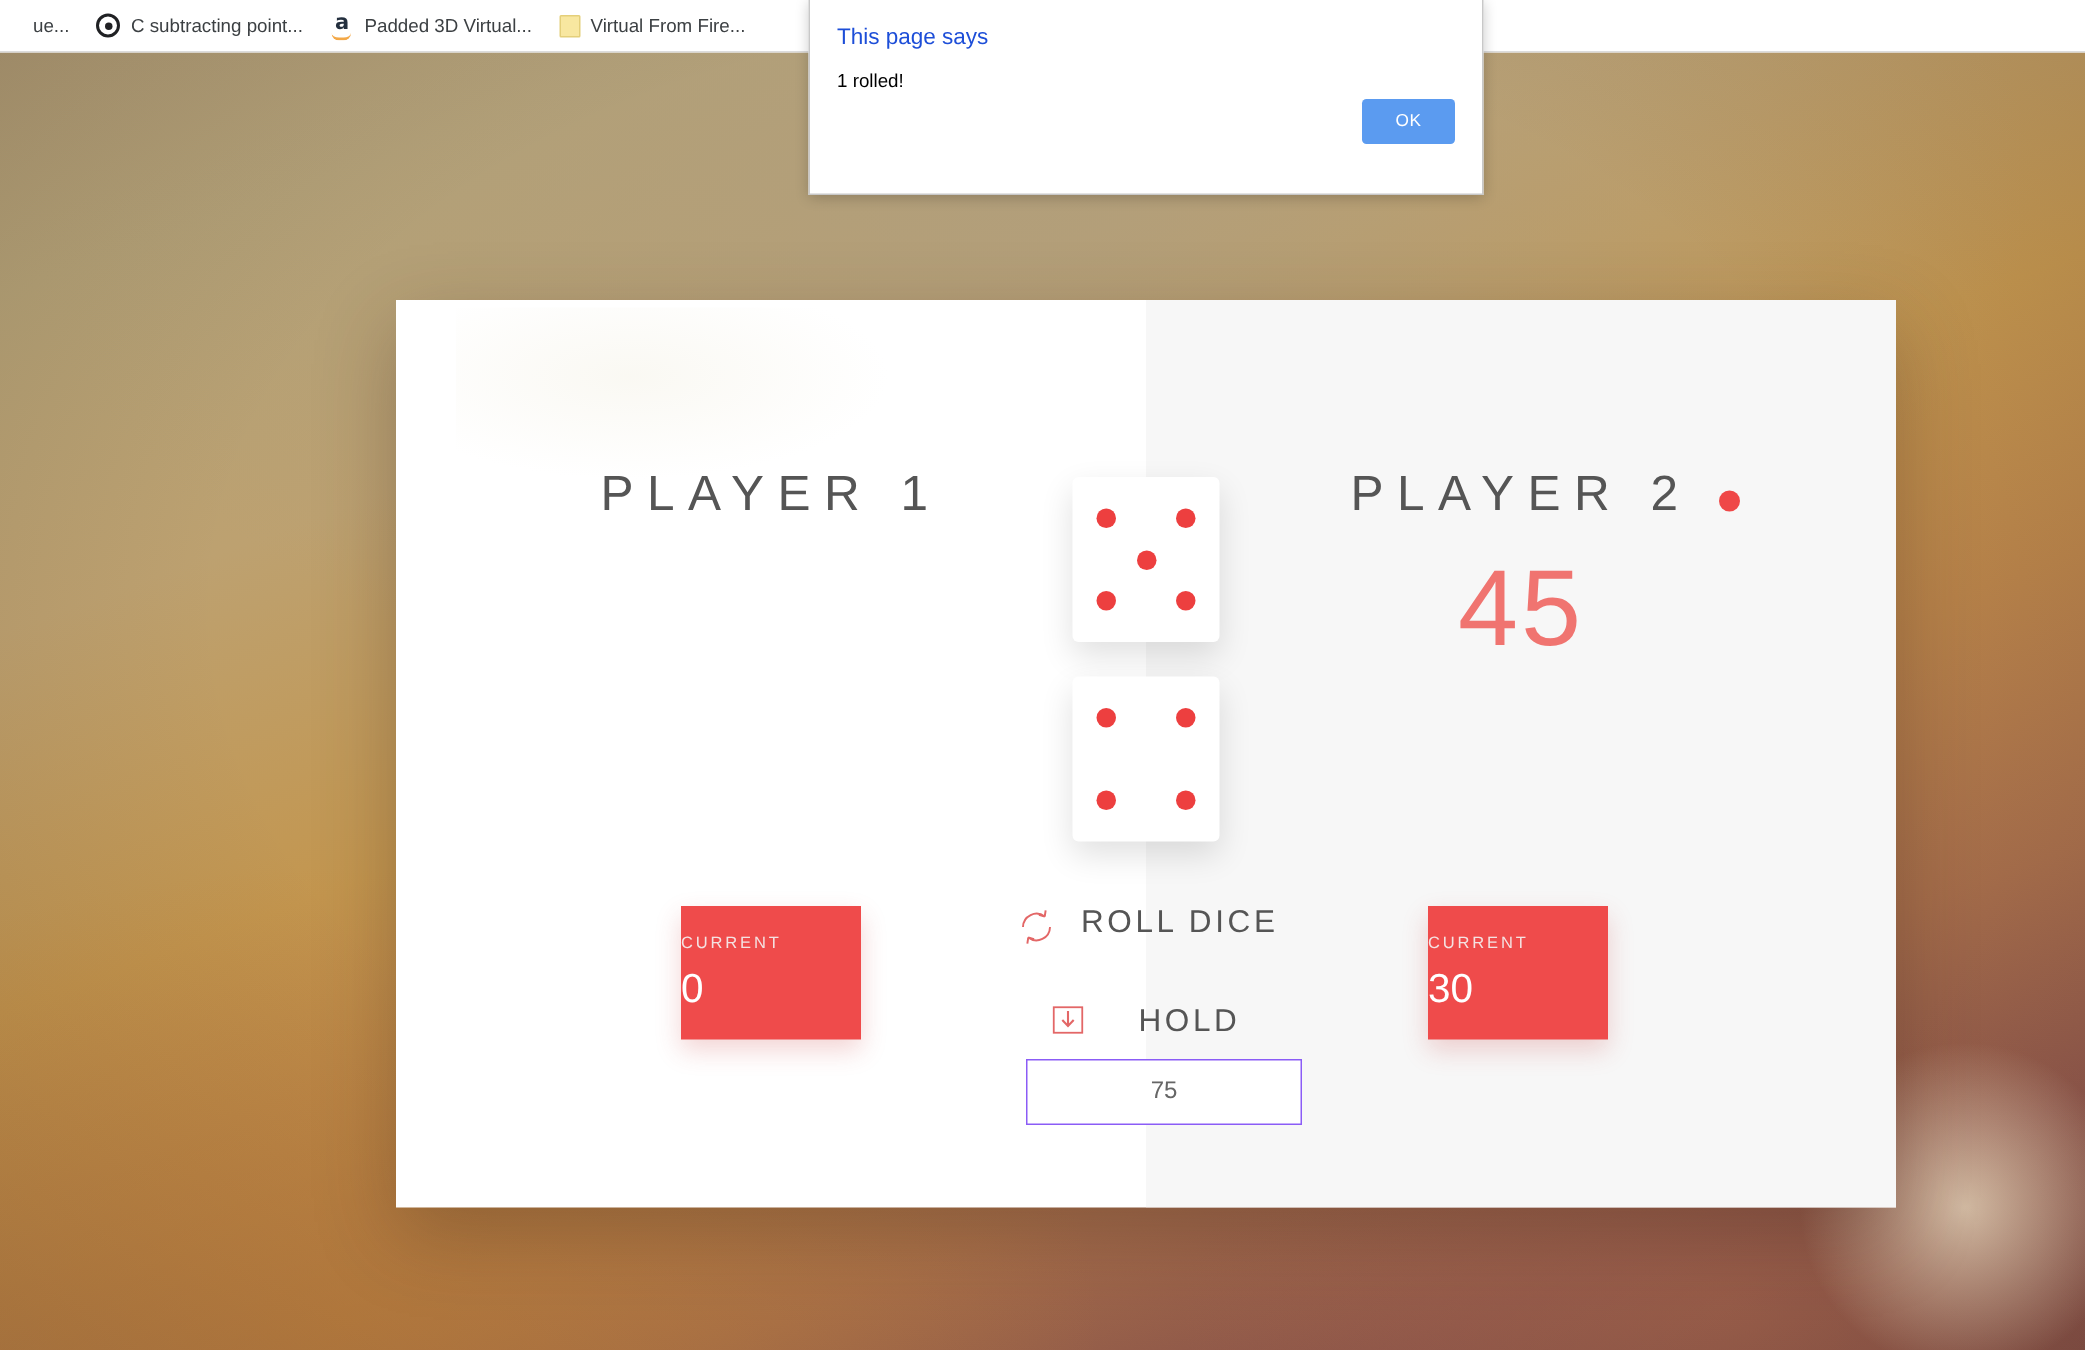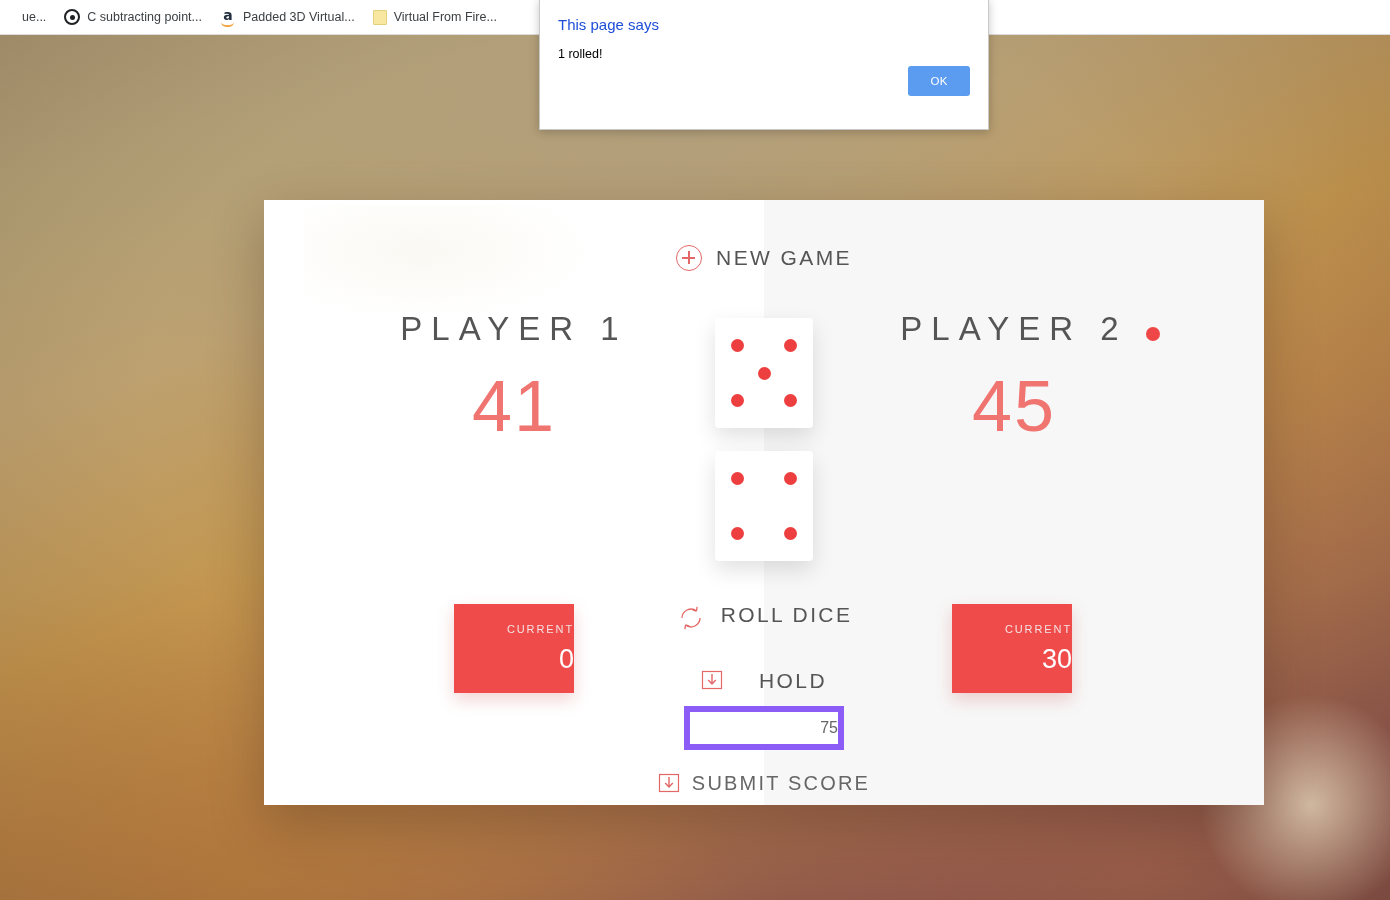--- a/index.html
+++ b/index.html
@@ -156,21 +156,21 @@
   .p-score {
     margin-top: 22px;
     font-size: 72px; font-weight: 100; color: #f07470;
     letter-spacing: 2px; line-height: 1;
     font-family: "Liberation Sans", sans-serif;
   }
 
   
   .current-box {
     position: absolute; top: 404px; width: 120px; height: 89px;
-    background: #ef4b4b; color: #fff; text-align: right;
+    background: #ef4b4b; color: #fff; text-align: left;
     box-shadow: 0 7px 16px rgba(200,60,60,0.22);
   }
   #cur1 { left: 190px; }
   #cur2 { left: 688px; }
   .cur-label {
     margin-top: 19px; font-size: 11px; letter-spacing: 1.9px;
     color: #f4e2e2; font-weight: 300;
   }
   .cur-val {
     margin-top: 9px; font-size: 27px; font-weight: 300; color: #fff;
@@ -204,23 +204,23 @@
   #roll-dice { top: 403px; }
   #hold-btn  { top: 469px; gap: 36px; }
   #submit-score { top: 572px; gap: 12px; }
 
   .ico-refresh { width: 30px; height: 30px; flex: none; }
   .ico-inbox   { width: 22px; height: 22px; flex: none; }
 
   
   #score-input {
     position: absolute; left: 420px; top: 506px;
-    width: 160px; height: 44px;
-    border: 6px solid #8b5cf6; background: #fff;
-    text-align: right; font-size: 16px; color: #666;
+    width: 184px; height: 44px;
+    border: 1px solid #8b5cf6; background: #fff;
+    text-align: center; font-size: 16px; color: #666;
     font-weight: 300; outline: none;
     font-family: "Liberation Sans", sans-serif;
   }
   .submit-text { font-size: 20px; letter-spacing: 2.2px; color: #666; font-weight: 300; }
 </style>
 </head>
 <body>
 
 <div id="bg"></div>
 <div id="bg-vignette"></div>
@@ -246,30 +246,25 @@
 <div id="dialog">
   <div id="dlg-title">This page says</div>
   <div id="dlg-msg">1 rolled!</div>
   <button id="dlg-ok">OK</button>
 </div>
 
 <div id="panel">
   <div id="panel-right-half"></div>
   <div id="panel-ghost"></div>
 
-  <div id="new-game">
-    <span class="circ-plus"></span>
-    <span class="btn-text">NEW GAME</span>
-  </div>
 
   <div class="player" id="p1">
     <div class="p-name">
       <span>PLAYER 1</span>
     </div>
-    <div class="p-score">41</div>
   </div>
 
   <div class="player" id="p2">
     <div class="p-name">
       <span>PLAYER 2</span>
       <span class="p-dot"></span>
     </div>
     <div class="p-score">45</div>
   </div>
 
@@ -313,22 +308,13 @@
       <svg viewBox="0 0 22 22" width="22" height="22">
         <rect x="1.5" y="2.5" width="19" height="17" fill="none" stroke="#e36767" stroke-width="1.2"></rect>
         <path d="M11,5 L11,14.5 M7.2,11 L11,15 L14.8,11" fill="none" stroke="#e36767" stroke-width="1.4"></path>
       </svg>
     </span>
     <span class="btn-text">HOLD</span>
   </div>
 
   <input id="score-input" type="text" value="75" style="">
 
-  <div id="submit-score">
-    <span class="ico-inbox">
-      <svg viewBox="0 0 22 22" width="22" height="22">
-        <rect x="1.5" y="2.5" width="19" height="17" fill="none" stroke="#e36767" stroke-width="1.2"></rect>
-        <path d="M11,5 L11,14.5 M7.2,11 L11,15 L14.8,11" fill="none" stroke="#e36767" stroke-width="1.4"></path>
-      </svg>
-    </span>
-    <span class="submit-text">SUBMIT SCORE</span>
-  </div>
 </div>
 
 </body></html>

